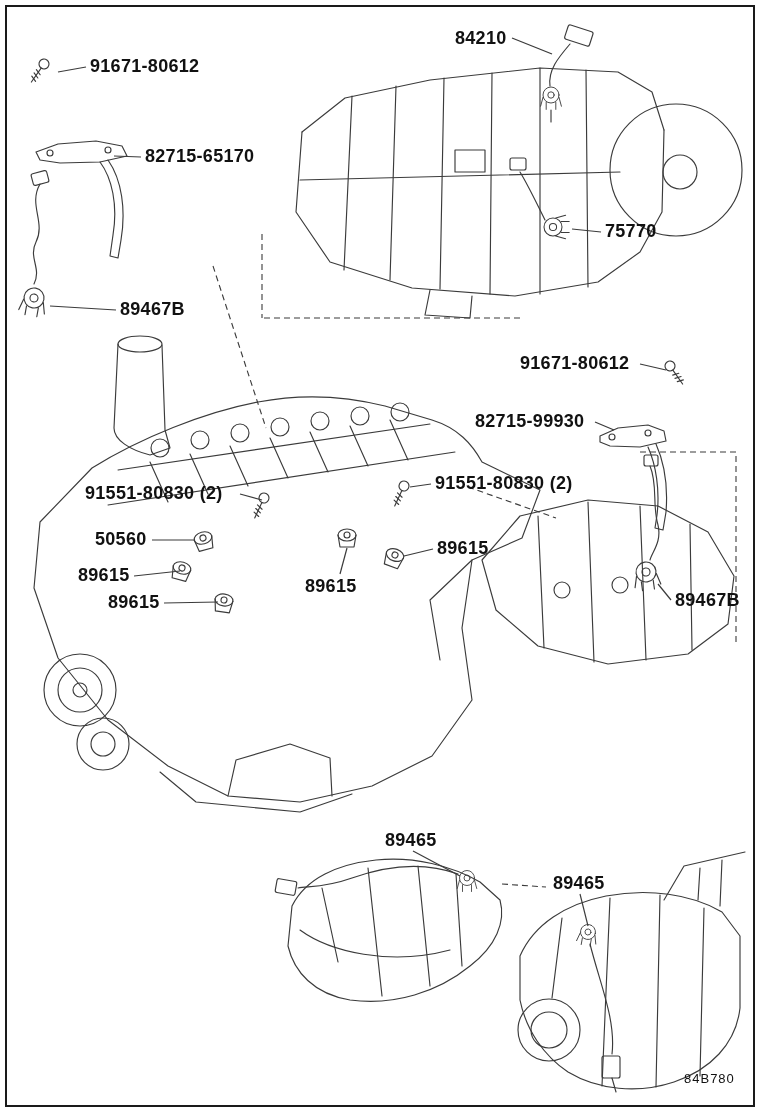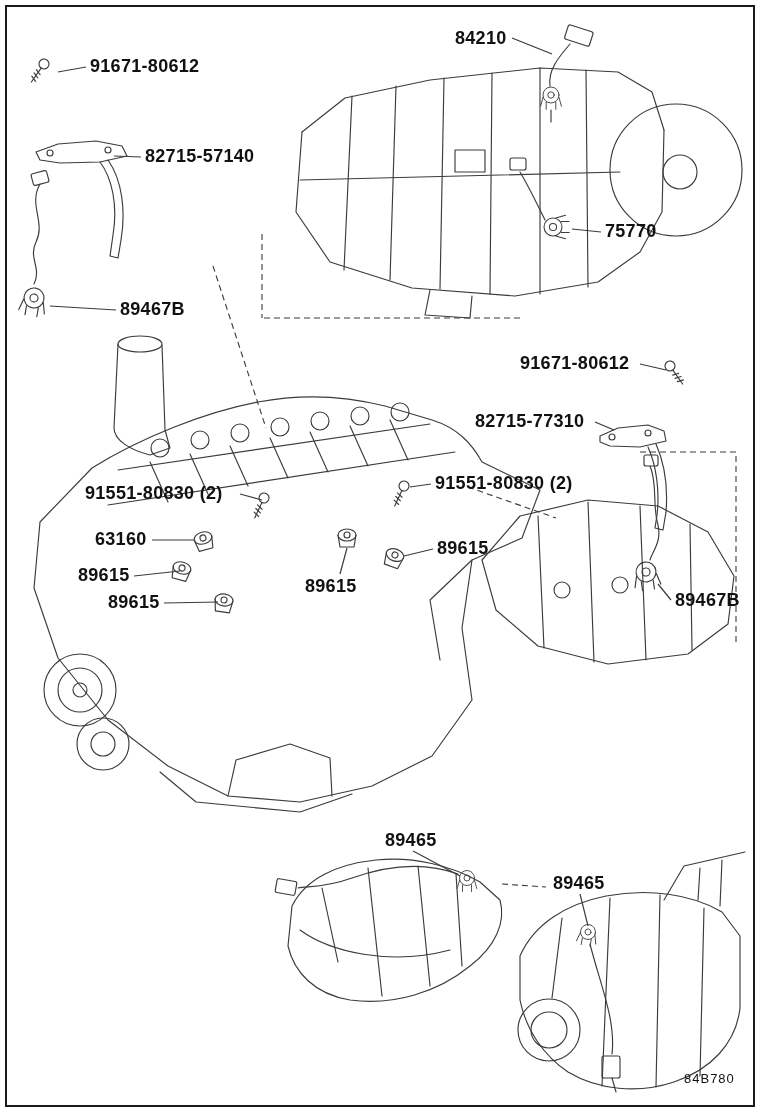--- a/index.html
+++ b/index.html
@@ -211,28 +211,28 @@
       <polyline points="262,234 262,318" class="dashed"></polyline>
       <polyline points="264,318 520,318" class="dashed"></polyline>
       <polyline points="468,487 556,518" class="dashed"></polyline>
       <polyline points="640,452 736,452 736,645" class="dashed"></polyline>
       <polyline points="502,884 546,887" class="dashed"></polyline>
     </svg>
 
   <div id="labels-layer">
       <div class="part-label" style="left: 455px; top: 28px;">84210</div>
       <div class="part-label" style="left: 90px; top: 56px;">91671-80612</div>
-      <div class="part-label" style="left: 145px; top: 146px;">82715-57140</div>
+      <div class="part-label" style="left: 145px; top: 146px;">82715-65170</div>
       <div class="part-label" style="left: 605px; top: 221px;">75770</div>
       <div class="part-label" style="left: 120px; top: 299px;">89467B</div>
       <div class="part-label" style="left: 520px; top: 353px;">91671-80612</div>
-      <div class="part-label" style="left: 475px; top: 411px;">82715-77310</div>
+      <div class="part-label" style="left: 475px; top: 411px;">82715-99930</div>
       <div class="part-label" style="left: 85px; top: 483px;">91551-80830 (2)</div>
       <div class="part-label" style="left: 435px; top: 473px;">91551-80830 (2)</div>
-      <div class="part-label" style="left: 95px; top: 529px;">63160</div>
+      <div class="part-label" style="left: 95px; top: 529px;">50560</div>
       <div class="part-label" style="left: 437px; top: 538px;">89615</div>
       <div class="part-label" style="left: 78px; top: 565px;">89615</div>
       <div class="part-label" style="left: 305px; top: 576px;">89615</div>
       <div class="part-label" style="left: 108px; top: 592px;">89615</div>
       <div class="part-label" style="left: 675px; top: 590px;">89467B</div>
       <div class="part-label" style="left: 385px; top: 830px;">89465</div>
       <div class="part-label" style="left: 553px; top: 873px;">89465</div>
     </div>
 
   <div class="drawing-number">84B780</div>

